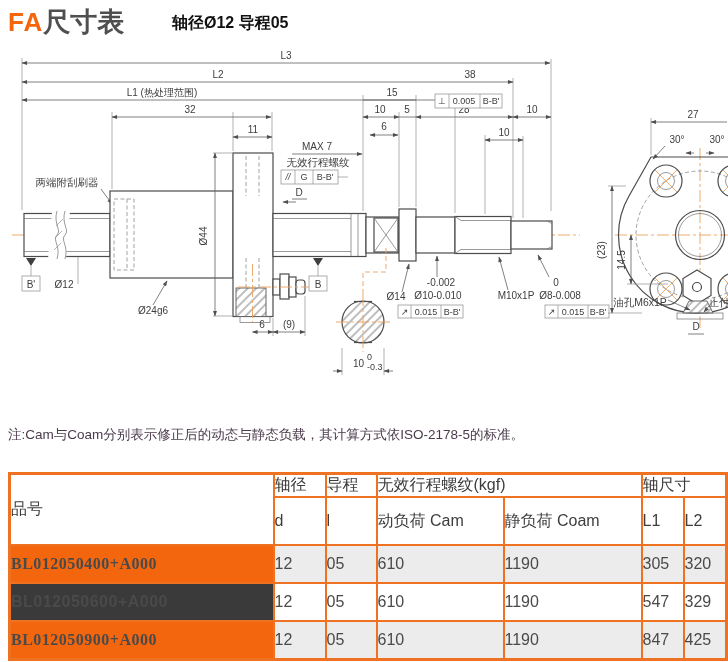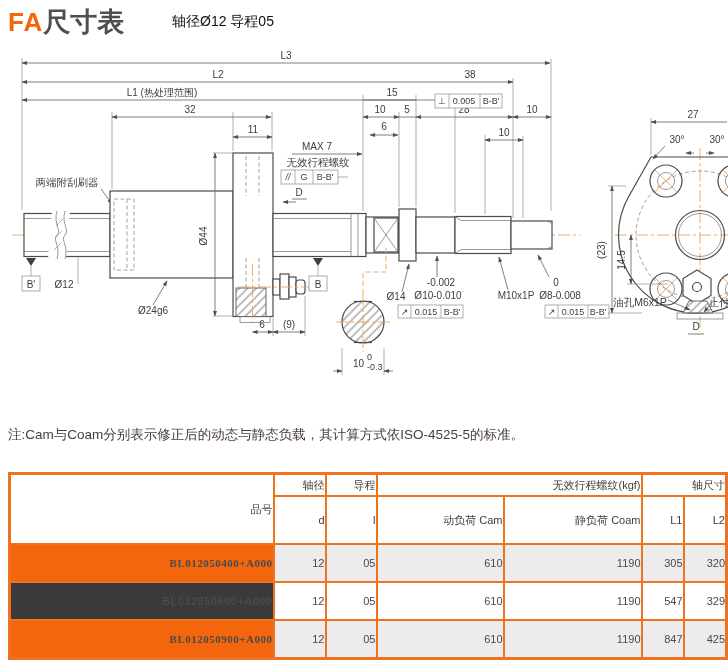--- a/index.html
+++ b/index.html
@@ -3,21 +3,21 @@
 <meta charset="utf-8">
 <style>
   html,body{margin:0;padding:0;}
   body{width:728px;height:662px;position:relative;background:#ffffff;
        font-family:"Liberation Sans",sans-serif;overflow:hidden;}
 
   
   .hdr{position:absolute;left:8px;top:4px;white-space:nowrap;}
   .hdr .fa{font-size:26px;font-weight:bold;color:#f3660d;letter-spacing:1px;}
   .hdr .sfx{font-size:27px;font-weight:bold;color:#4f4f4f;}
-  .sub{position:absolute;left:172px;top:13px;font-size:14px;font-weight:normal;color:#111;}
+  .sub{position:absolute;left:172px;top:13px;font-size:16px;font-weight:bold;color:#111;}
 
   
   svg.draw{position:absolute;left:0;top:40px;}
   .oL{stroke:#4b4b4b;stroke-width:1.2;fill:none;}
   .oLf{stroke:#4b4b4b;stroke-width:1.2;fill:#ffffff;}
   .tL{stroke:#6e6e6e;stroke-width:0.7;fill:none;}
   .dL{stroke:#5f5f5f;stroke-width:0.8;fill:none;}
   .xL{stroke:#8f8f8f;stroke-width:0.7;fill:none;}
   .dsh{stroke:#8a8a8a;stroke-width:0.8;fill:none;stroke-dasharray:4 2.5;}
   .cl{stroke:#eca35f;stroke-width:0.9;fill:none;stroke-dasharray:12 3 3 3;}
@@ -28,22 +28,22 @@
   text.f{font-size:9px;fill:#3d3d3d;}
   .fcfR{fill:#ffffff;stroke:#9a9a9a;stroke-width:0.8;}
   .mark{fill:#3f3f3f;}
 
   
   .note{position:absolute;left:8px;top:412px;font-size:13.5px;color:#4a3a4a;}
 
   
   .tblwrap{position:absolute;left:8px;top:472px;}
   table.spec{border-collapse:collapse;table-layout:fixed;width:717px;}
-  table.spec th,table.spec td{border:2px solid #ee7221;text-align:right;vertical-align:middle;
-      padding:0;font-size:11px;color:#4a4a4a;overflow:hidden;margin-left:40px;}
+  table.spec th,table.spec td{border:2px solid #ee7221;text-align:left;vertical-align:middle;
+      padding:0;font-size:16px;color:#4a4a4a;overflow:hidden;margin-left:40px;}
   table.spec{border:3px solid #ee7221;}
   tr.h1 th{height:20px;font-weight:normal;color:#3d3d3d;}
   tr.h2 th{height:46px;font-weight:normal;color:#3d3d3d;}
   tr.data td{height:36px;}
   td.pn{font-size:15px;font-weight:bold;color:#ffffff;letter-spacing:0.5px;}
   tr.row-orange td.pn{background:#f3660d;font-family:Liberation Serif, serif;}
   tr.row-dark td.pn{background:#3a3a3a;}
   tr.row-orange td.v{background:#ececec;}
   tr.row-dark td.v{background:#ffffff;}
 </style>
@@ -348,21 +348,21 @@
     <text class="c" x="640" y="306" text-anchor="middle">油孔M6x1P</text>
     <line class="dL" x1="668" y1="300" x2="690" y2="310" marker-end="url(#ar)"></line>
     <text class="c" x="719" y="306" text-anchor="middle">止付</text>
     <line class="dL" x1="714" y1="300" x2="704" y2="312" marker-end="url(#ar)"></line>
 
     <text class="d" x="696" y="330" text-anchor="middle">D</text>
     <line class="dL" x1="688" y1="334" x2="704" y2="334"></line>
   </g>
 </svg>
 
-<p class="note">注:Cam与Coam分别表示修正后的动态与静态负载，其计算方式依ISO-4525-5的标准。</p>
+<p class="note">注:Cam与Coam分别表示修正后的动态与静态负载，其计算方式依ISO-2178-5的标准。</p>
 
 <div class="tblwrap">
 <table class="spec">
   <colgroup>
     <col style="width:264px">
         <col style="width:52px">
         <col style="width:51px">
     <col style="width:127px">
         <col style="width:138px">
         <col style="width:42px">

